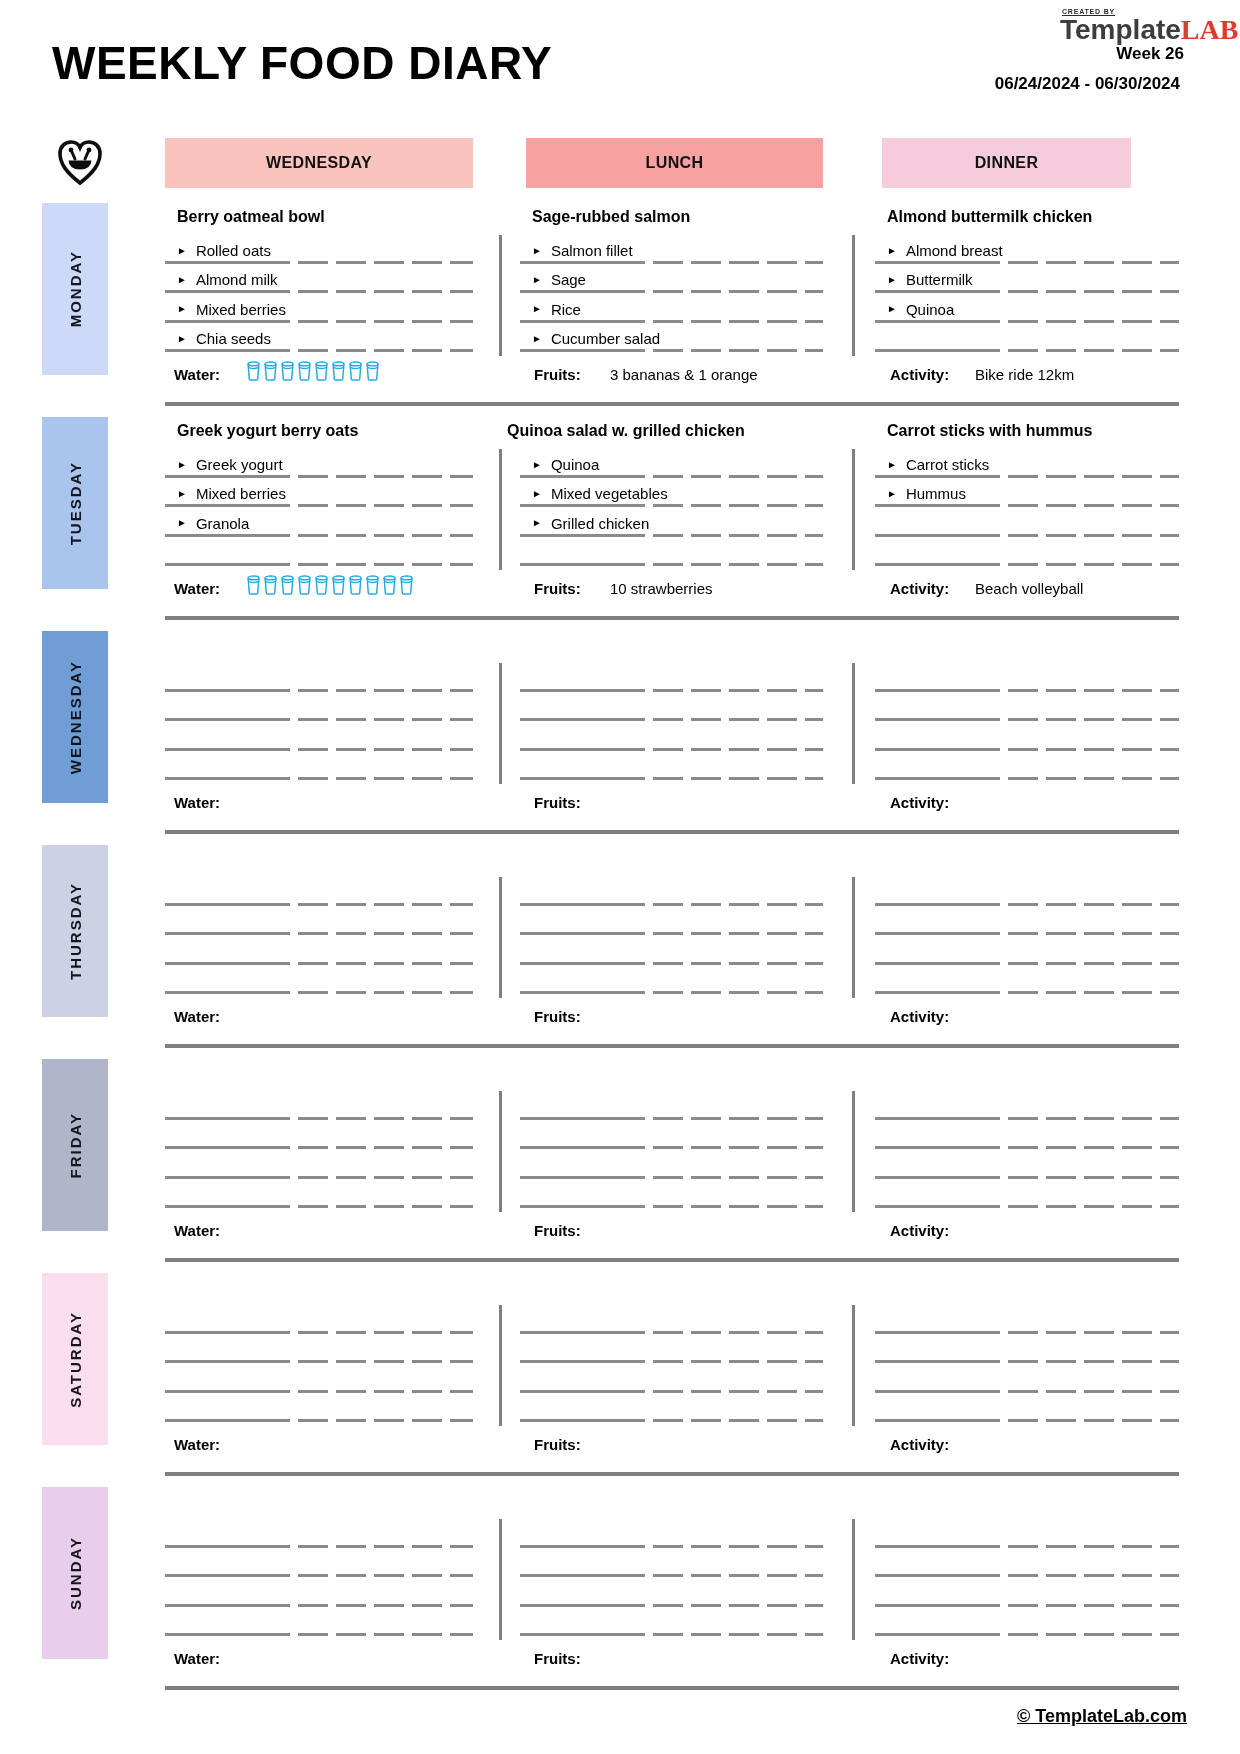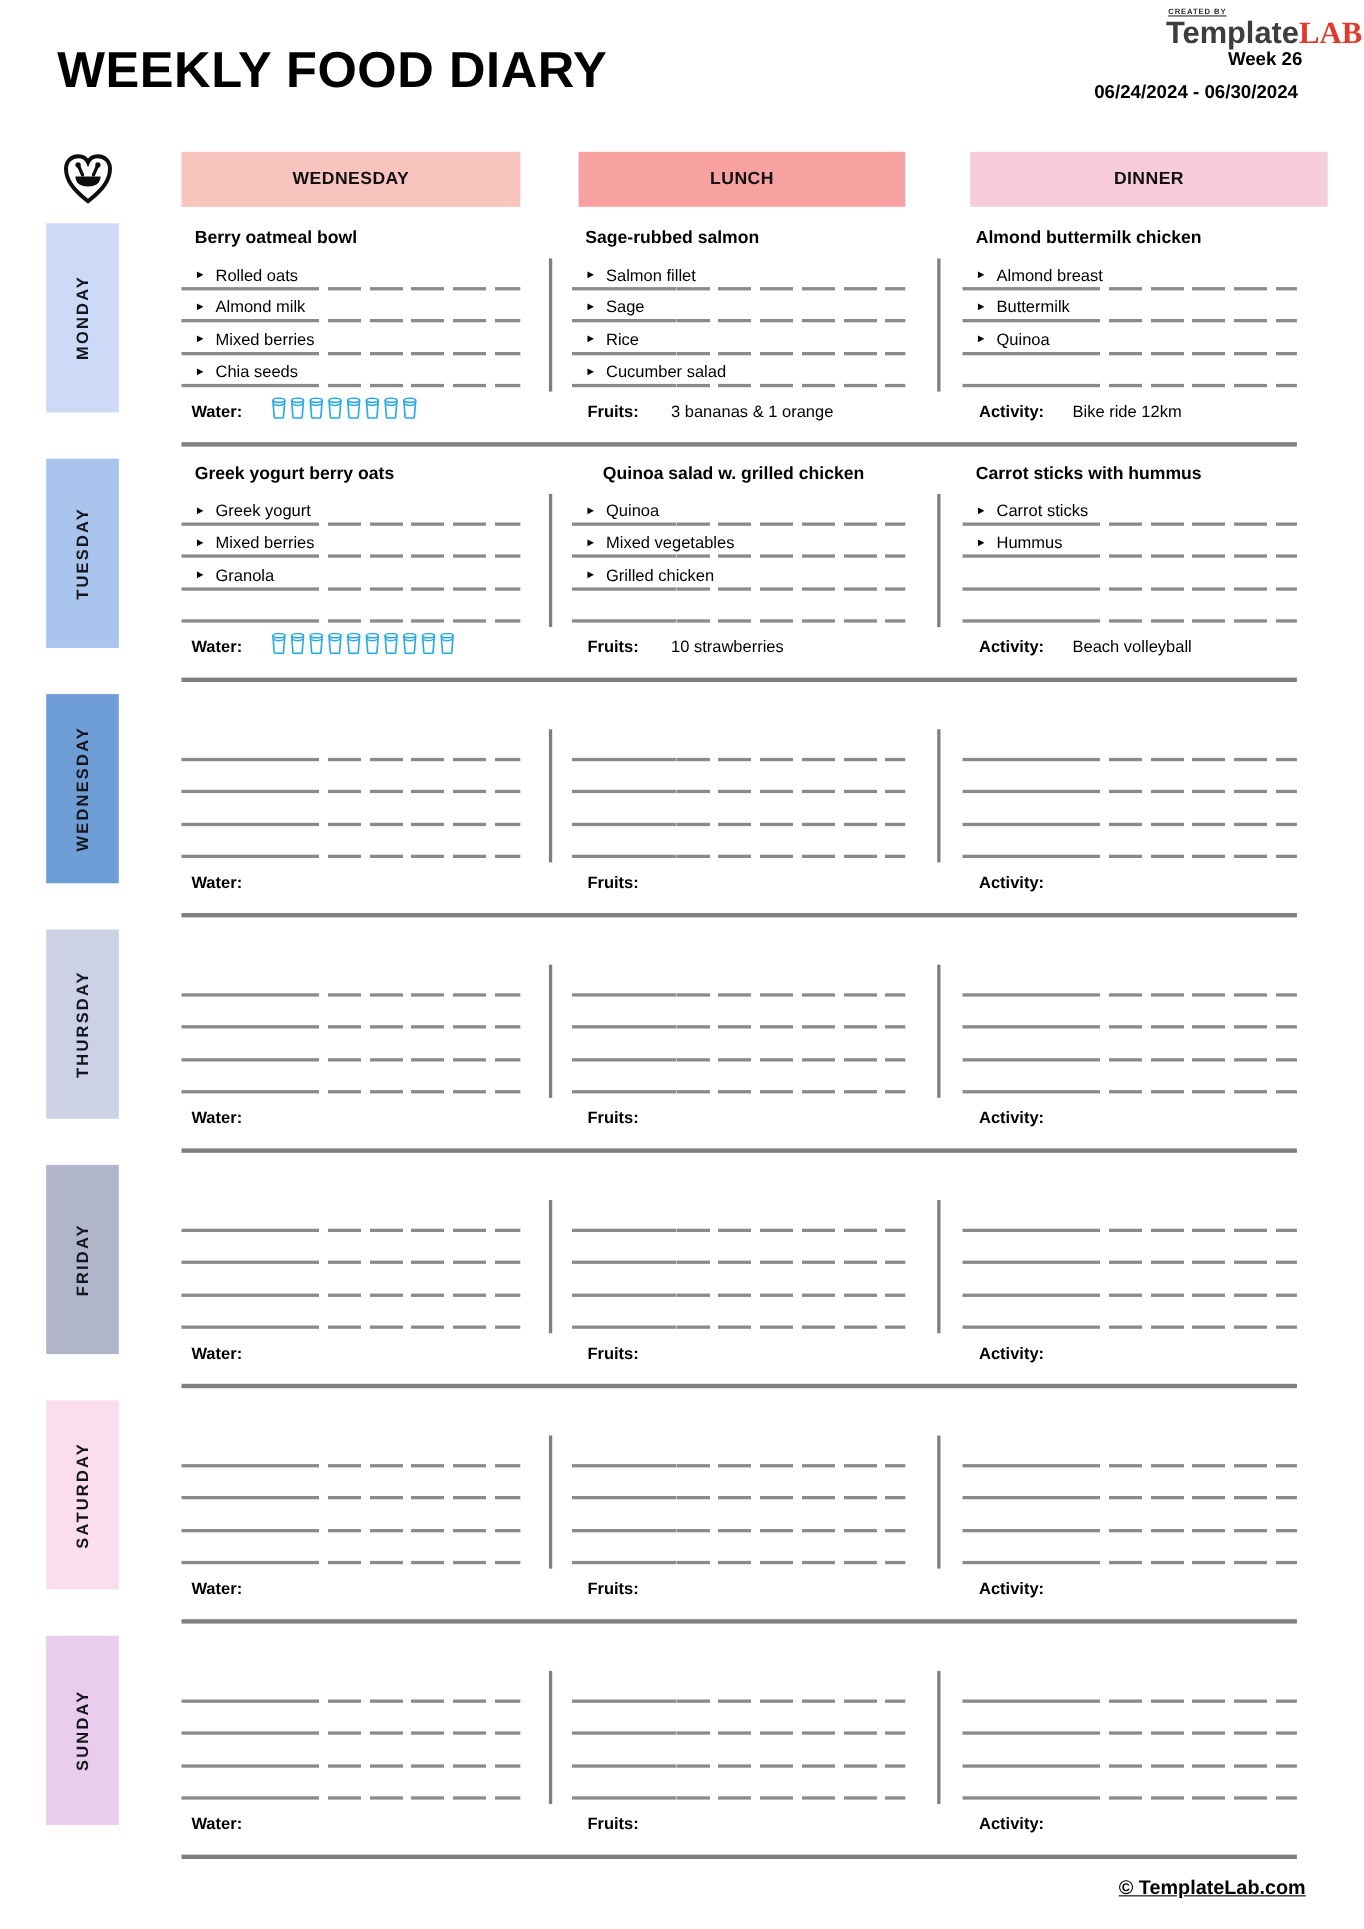--- a/index.html
+++ b/index.html
@@ -62,21 +62,21 @@
       <path d="M12.5 23.5 Q13 32.5 24 32.5 Q35 32.5 35.5 23.5 Z" fill="#0d0d0d"></path>
       <path d="M19 22 L15.5 14" stroke="#0d0d0d" stroke-width="3" stroke-linecap="round"></path>
       <path d="M29 22 L32.5 14" stroke="#0d0d0d" stroke-width="3" stroke-linecap="round"></path>
       <circle cx="15" cy="13" r="2.4" fill="#0d0d0d"></circle>
       <circle cx="33" cy="13" r="2.4" fill="#0d0d0d"></circle>
     </svg>
   </div>
 
   <div class="col-header" style="left: 165px; width: 308px; background: rgb(249, 196, 190);">WEDNESDAY</div>
   <div class="col-header" style="left: 526px; width: 297px; background: rgb(247, 162, 161);">LUNCH</div>
-  <div class="col-header" style="left: 882px; width: 325px; background: rgb(246, 203, 219);">DINNER</div>
+  <div class="col-header" style="left: 882px; width: 249px; background: rgb(246, 203, 219);">DINNER</div>
 
   <div id="days-root">
       <div class="day-block" style="top: 203px;">
         <div class="day-tab" style="background: rgb(204, 217, 247);">
           <span class="day-label">MONDAY</span>
         </div>
         <div class="meal-title" style="left:177px">Berry oatmeal bowl</div>
         <div class="item-row" style="left:165px;width:308px;top:34.0px">
           <span class="tri">►</span>
           <span class="item-text">Rolled oats</span>
@@ -186,21 +186,21 @@
         </div>
         <div class="item-row" style="left:165px;width:308px;top:63.3px">
           <span class="tri">►</span>
           <span class="item-text">Mixed berries</span>
         </div>
         <div class="item-row" style="left:165px;width:308px;top:92.7px">
           <span class="tri">►</span>
           <span class="item-text">Granola</span>
         </div>
         <div class="item-row" style="left:165px;width:308px;top:122.0px"></div>
-        <div class="meal-title" style="left:548px">Quinoa salad w. grilled chicken</div>
+        <div class="meal-title" style="left:507px">Quinoa salad w. grilled chicken</div>
         <div class="item-row" style="left:520px;width:303px;top:34.0px">
           <span class="tri">►</span>
           <span class="item-text">Quinoa</span>
         </div>
         <div class="item-row" style="left:520px;width:303px;top:63.3px">
           <span class="tri">►</span>
           <span class="item-text">Mixed vegetables</span>
         </div>
         <div class="item-row" style="left:520px;width:303px;top:92.7px">
           <span class="tri">►</span>

